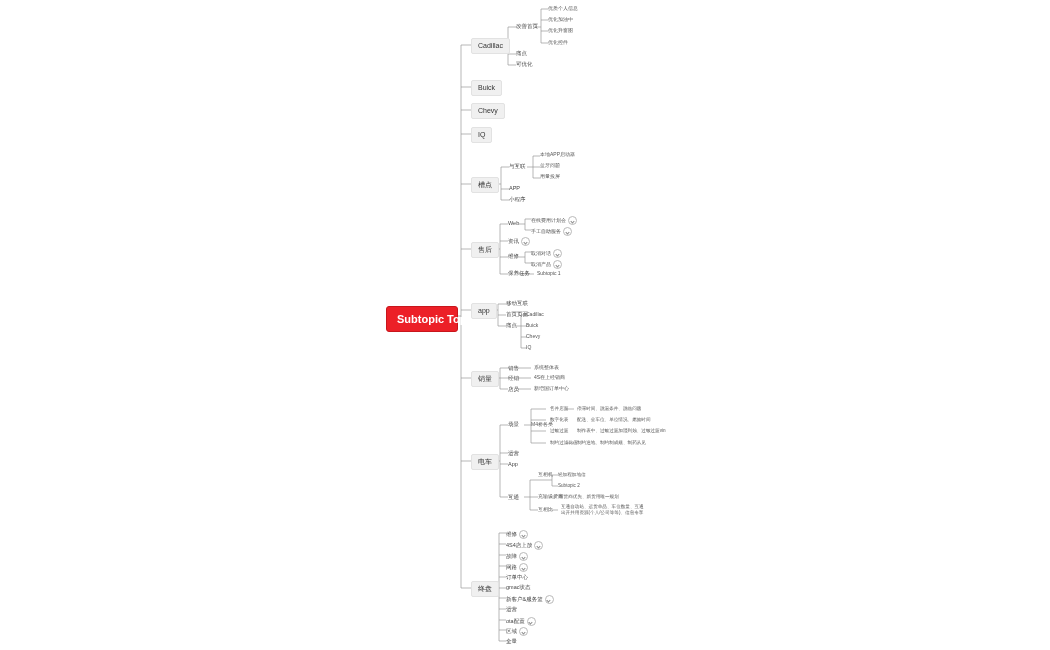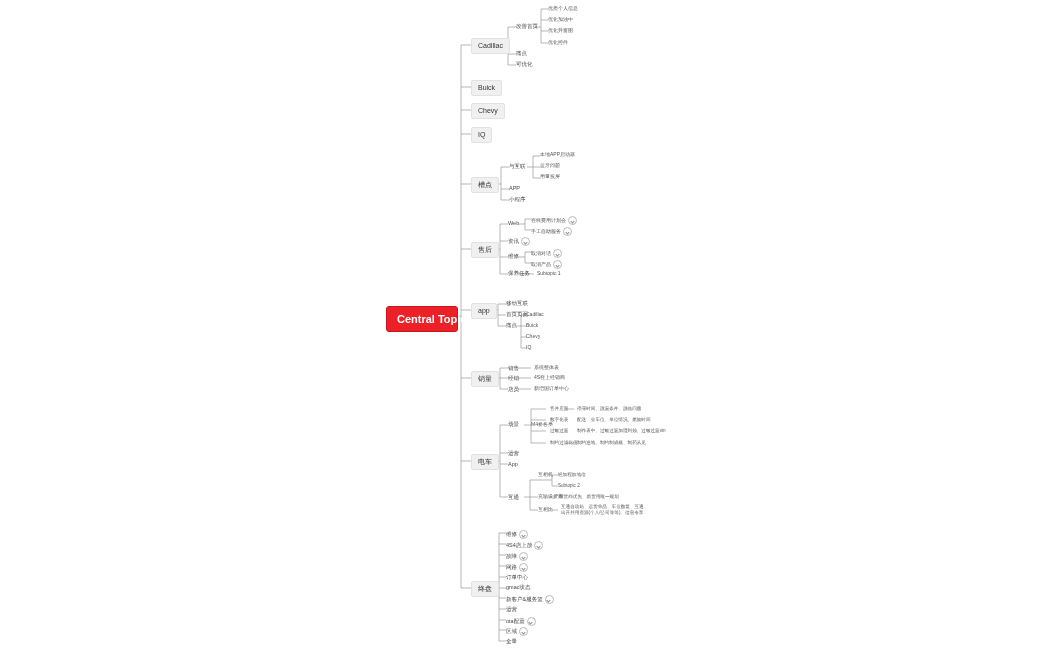--- a/index.html
+++ b/index.html
@@ -201,21 +201,21 @@
       <path d="M499,577 L506,577"></path>
       <path d="M499,588 L506,588"></path>
       <path d="M499,598 L506,598"></path>
       <path d="M499,609 L506,609"></path>
       <path d="M499,620 L506,620"></path>
       <path d="M499,630 L506,630"></path>
       <path d="M499,641 L506,641"></path>
     </g>
   </svg>
 
-  <div class="node root" style="left:386px; top:306px; width:72px;">Central Topic</div>
+  <div class="node root" style="left:386px; top:306px; width:72px;">Subtopic Topic</div>
 
   <div class="node lvl1" style="left:471px; top:38px;">Cadillac</div>
   <div class="node lvl1" style="left:471px; top:80px;">Buick</div>
   <div class="node lvl1" style="left:471px; top:103px;">Chevy</div>
   <div class="node lvl1" style="left:471px; top:127px;">IQ</div>
   <div class="node lvl1" style="left:471px; top:177px;">槽点</div>
   <div class="node lvl1" style="left:471px; top:242px;">售后</div>
   <div class="node lvl1" style="left:471px; top:303px;">app</div>
   <div class="node lvl1" style="left:471px; top:371px;">销量</div>
   <div class="node lvl1" style="left:471px; top:454px;">电车</div>

